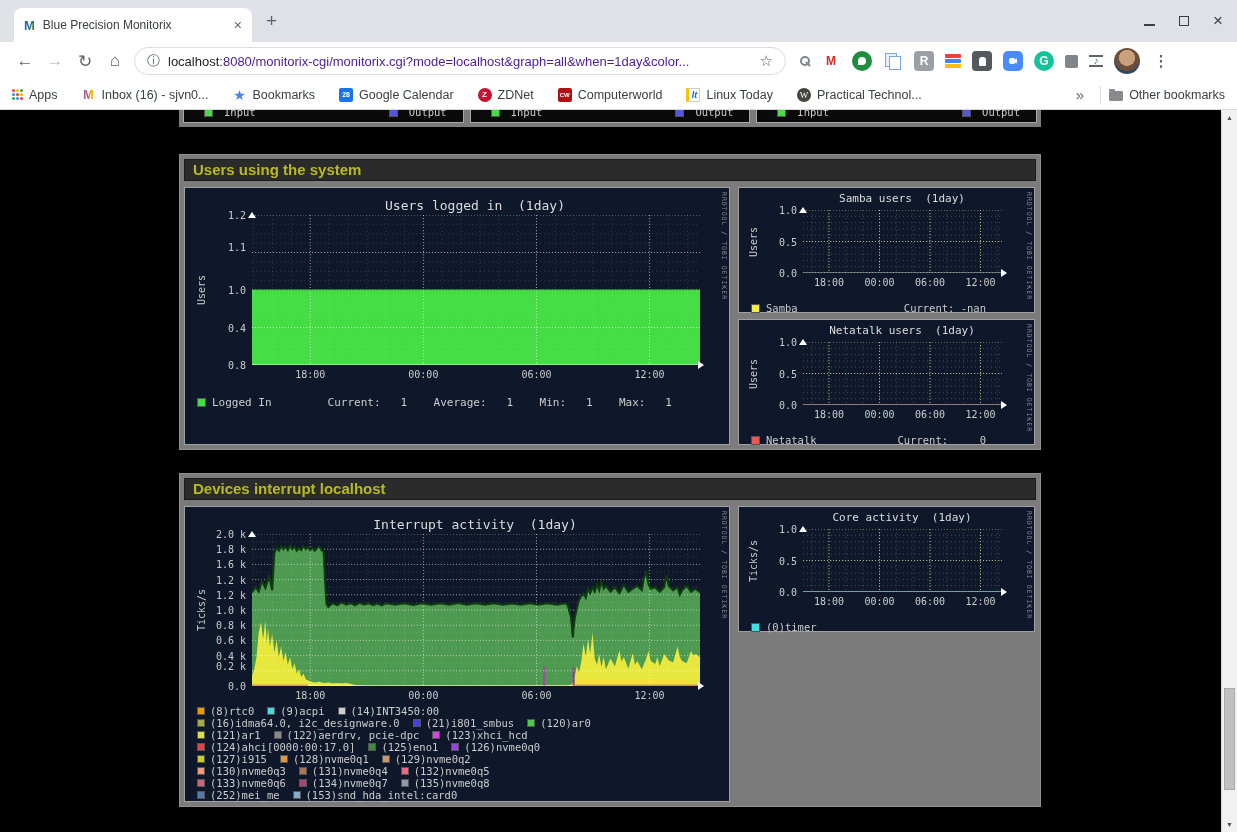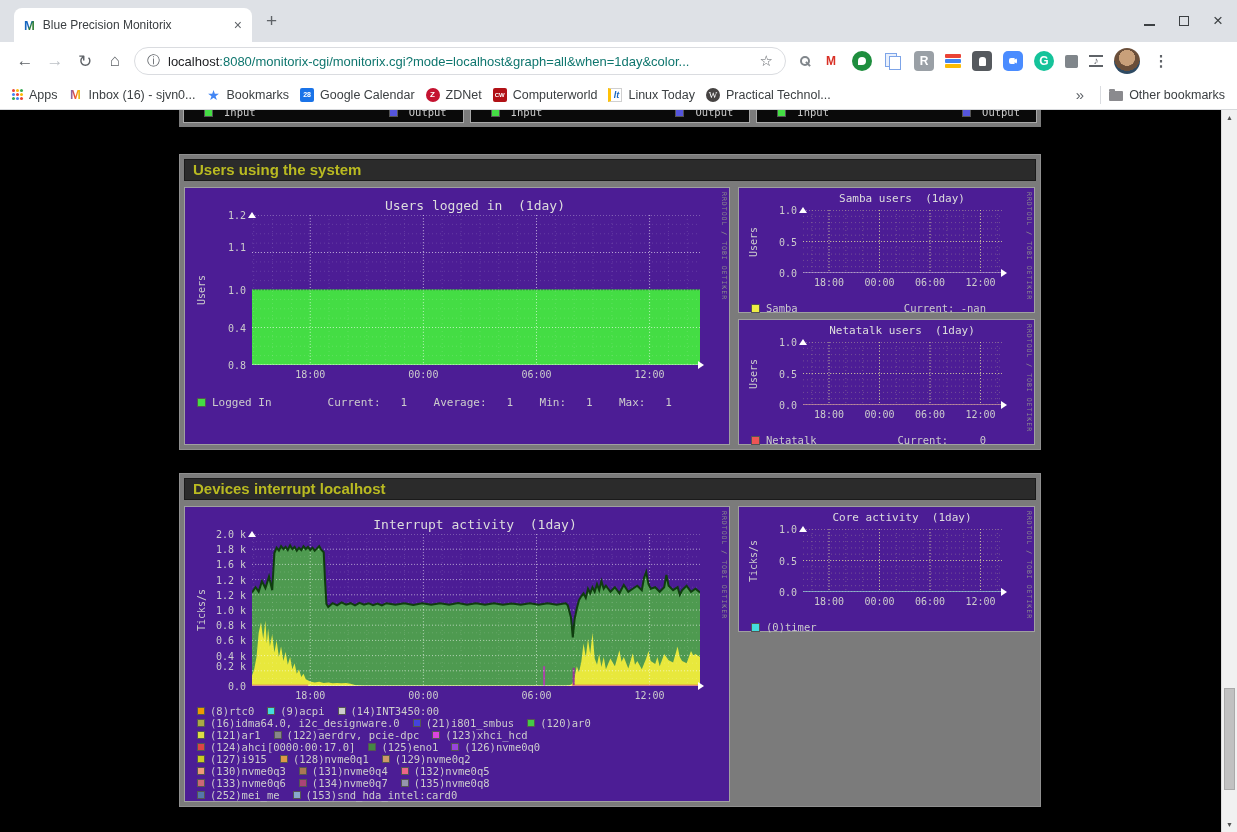--- a/index.html
+++ b/index.html
@@ -22,21 +22,21 @@
   .wc-max { width:10px; height:10px; border:1.5px solid #3c4043; }
   .wc-close { font-size:17px; line-height:10px; }
 
   .toolbar { height:38px; background:#fff; display:flex; align-items:center; padding:0 10px; }
   .nav-btn { width:30px; text-align:center; font-size:17px; color:#5f6368; }
   .nav-btn.disabled { color:#bdc1c6; }
   .omnibox { width:652px; height:28px; border:1px solid #dadce0; border-radius:14px; background:#fff;
              display:flex; align-items:center; padding:0 12px; gap:8px; margin-left:4px; }
   .omni-info { font-size:13px; color:#5f6368; }
   .url { flex:1; font-size:13px; white-space:nowrap; overflow:hidden; }
-  .url .host { color:#202124; } .url .rest { color:#0f766e; }
+  .url .host { color:#202124; } .url .rest { color:#4c1d95; }
   .omni-star { font-size:15px; color:#5f6368; }
   .ext-row { display:flex; align-items:center; gap:11px; margin-left:14px; }
   .ext { width:20px; height:20px; display:flex; align-items:center; justify-content:center;
          font-size:12px; font-weight:bold; position:relative; }
   .ext-search { width:10px; height:10px; border:2px solid #80868b; border-radius:50%; }
   .ext-search::after { content:""; position:absolute; width:6px; height:2px; background:#80868b;
                        transform:rotate(45deg); right:-3px; bottom:-1px; }
   .ext-gmail { color:#D93025; background:#fff; border-radius:3px; }
   .ext-voice { background:#1e8e3e; border-radius:50%; }
   .ext-voice::after { content:""; width:8px; height:8px; background:#fff; border-radius:50% 50% 50% 0; }
@@ -55,21 +55,21 @@
   .ext-puzzle { width:13px; height:13px; background:#80868b; border-radius:2px; }
   .ext-puzzle::before { content:""; position:absolute; width:6px; height:6px; background:#80868b; border-radius:50%; top:0px; left:7px; }
   .ext-puzzle::after { content:""; position:absolute; width:6px; height:6px; background:#80868b; border-radius:50%; top:7px; right:0px; }
   .ext-playlist { color:#5f6368; border-top:2px solid #5f6368; border-bottom:2px solid #5f6368; height:12px; width:14px; font-size:10px; line-height:8px; }
   .ext-avatar { width:26px; height:26px; border-radius:50%;
                 background:radial-gradient(circle at 50% 38%, #c9a07a 0 38%, #6b4f3a 39% 62%, #2e4a63 63% 100%); }
   .ext-menu { color:#5f6368; font-size:15px; }
 
   .bookmarksbar { height:30px; background:#fff; display:flex; align-items:center; padding:0 12px;
                   border-bottom:1px solid #d7d9dc; }
-  .bm-items { display:flex; align-items:flex-end; gap:11px; flex:1; }
+  .bm-items { display:flex; align-items:flex-end; gap:24px; flex:1; }
   .bm { display:flex; align-items:center; gap:6px; font-size:12.5px; color:#3c4043; white-space:nowrap; }
   .favicon { width:14px; height:14px; display:flex; align-items:center; justify-content:center; flex:0 0 auto; }
   .fav-apps { width:11px; height:11px; position:relative; }
   .fav-apps::before { content:""; position:absolute; left:0; top:0; width:3px; height:3px; border-radius:50%; background:#EA4335;
       box-shadow:4px 0 0 #FBBC05, 8px 0 0 #34A853, 0 4px 0 #4285F4, 4px 4px 0 #EA4335, 8px 4px 0 #FBBC05,
                  0 8px 0 #34A853, 4px 8px 0 #4285F4, 8px 8px 0 #EA4335; }
   .fav-gmail { font-weight:bold; font-size:13px;
       background:linear-gradient(90deg,#4285F4,#EA4335 40%,#FBBC05 70%,#34A853);
       -webkit-background-clip:text; background-clip:text; -webkit-text-fill-color:transparent; }
   .fav-star { color:#4285F4; font-size:14px; }
@@ -100,21 +100,21 @@
   .pl-item { display:flex; align-items:center; gap:5px; }
 
   .section { background:var(--frame,#7b7b7b); padding:4px; border:1px solid #8f8f8f; }
   #section-users { margin-top:27px; }
   #section-interrupts { margin-top:23px; }
   .section-header { background:#2b2b2b; border:1px solid #1a1a1a; padding:1px 8px;
                     font-size:15px; font-weight:bold; color:var(--header-text,#b9ba21); height:22px; }
   .section-body { display:flex; gap:8px; margin-top:6px; align-items:flex-start; }
   .col-right { display:flex; flex-direction:column; gap:6px; }
 
-  .panel { background:#4c1d95; border:1px solid #a0a0a0; position:relative;
+  .panel { background:#0f172a; border:1px solid #a0a0a0; position:relative;
            font-family:"DejaVu Sans Mono", monospace; color:#ccc; }
   .panel-lg { width:546px; }
   .panel-users { height:258px; }
   .panel-int { height:296px; }
   .panel-sm { width:297px; height:126px; }
 
   .watermark { position:absolute; top:4px; right:1px; writing-mode:vertical-rl; font-size:6.5px;
                letter-spacing:1px; color:#8c8c8c; white-space:pre; }
   .chart-title { text-align:center; color:#ddd; white-space:pre; }
   .panel-lg .chart-title { margin:10px 0 2px 66px; width:448px; font-size:13px; }

